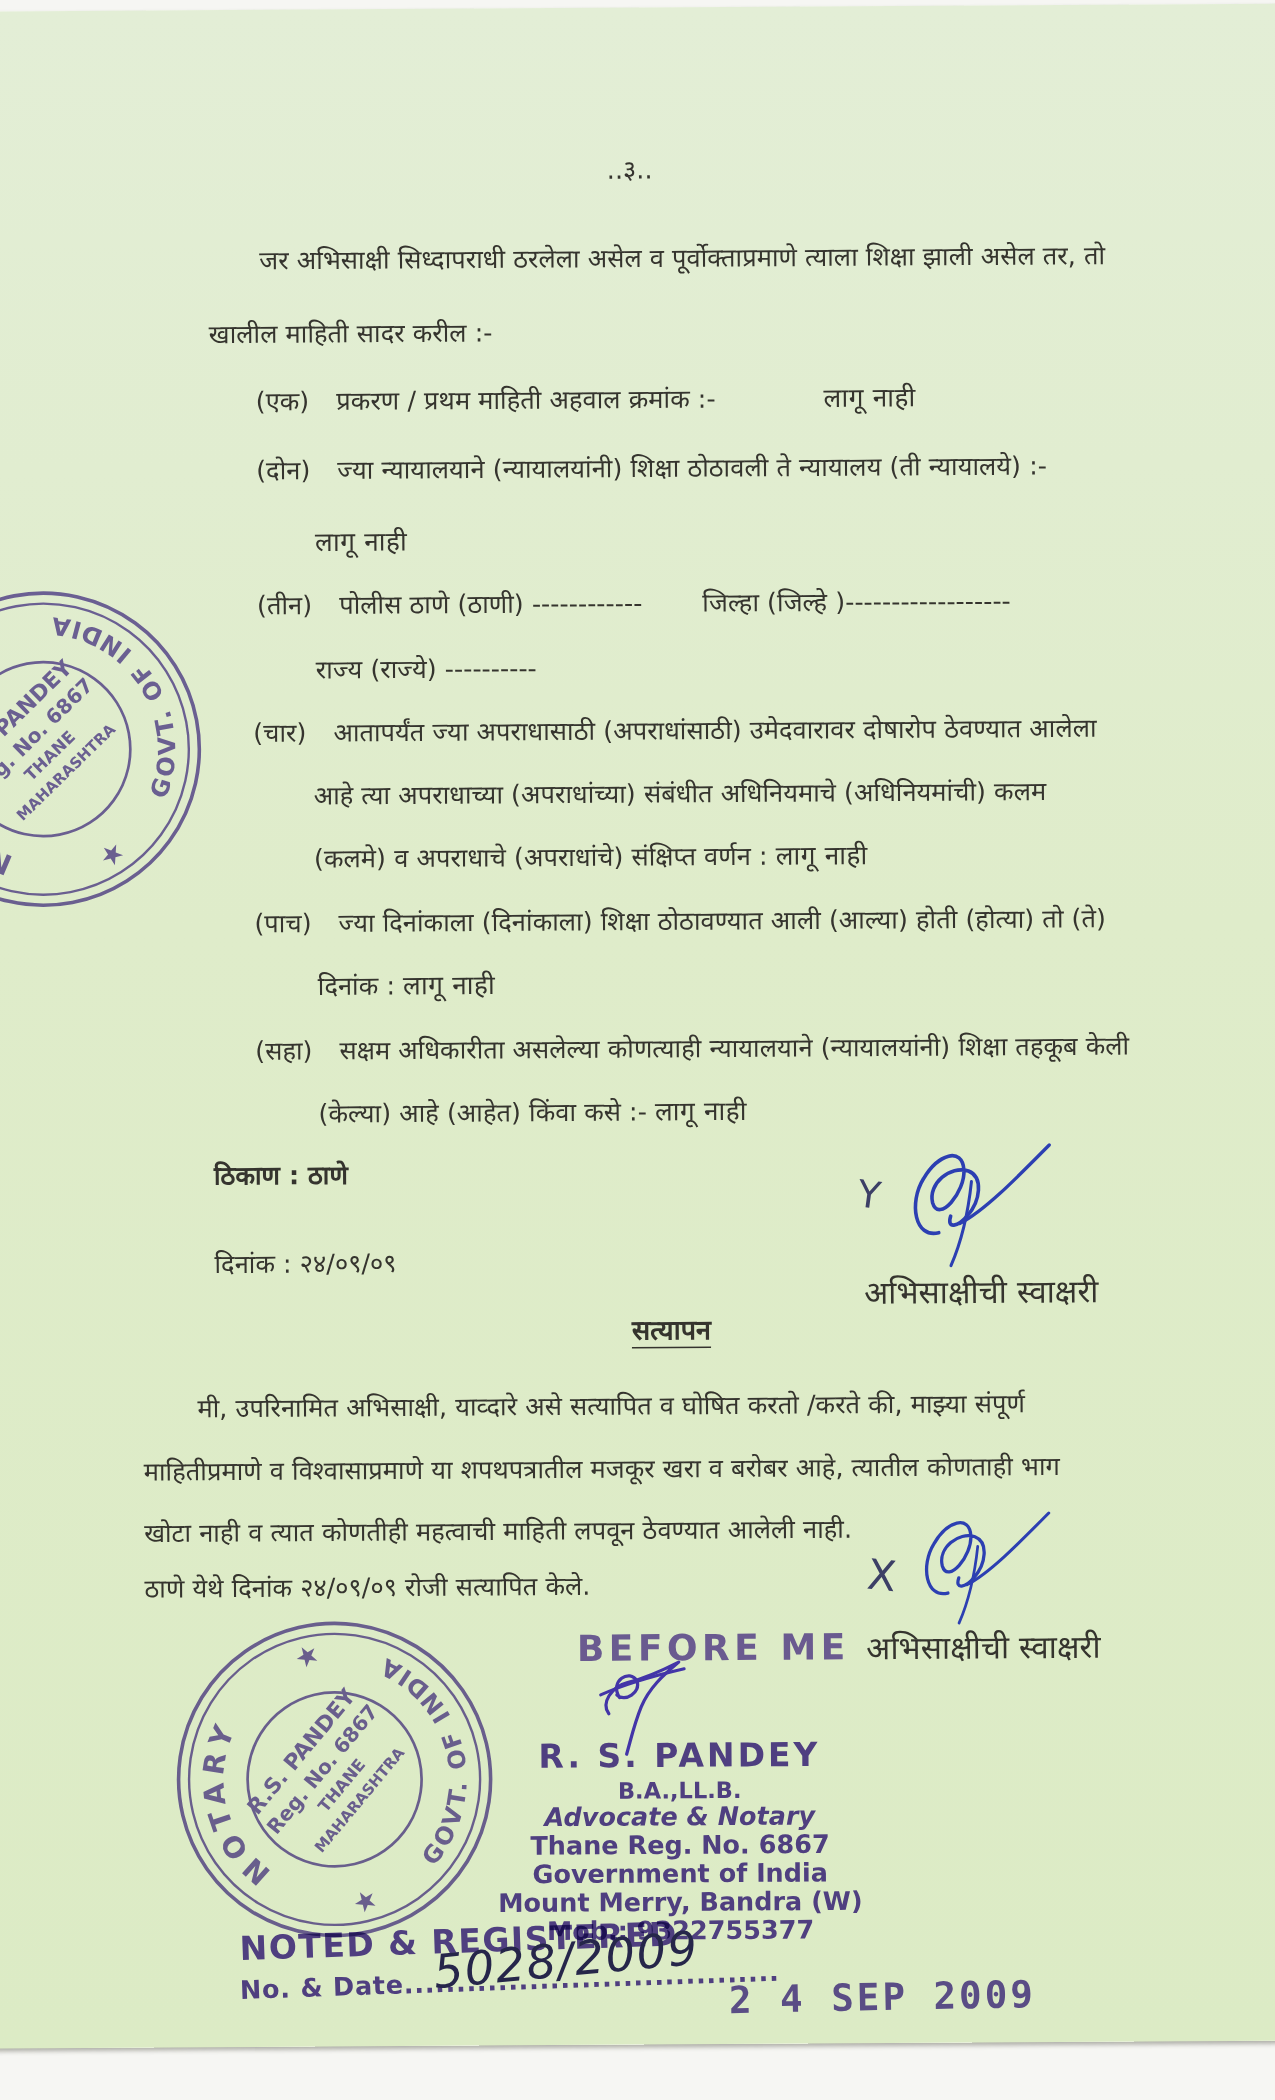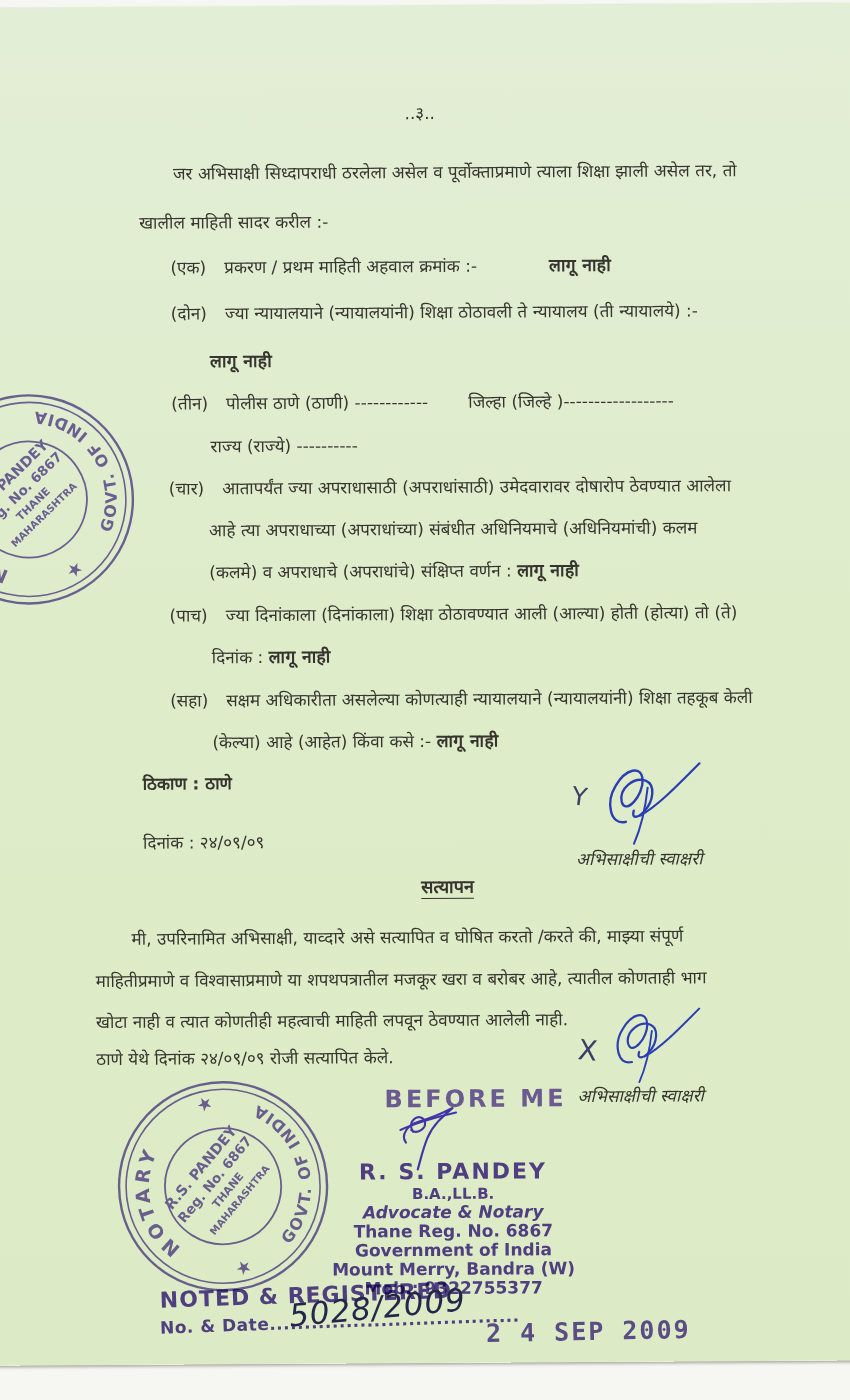--- a/index.html
+++ b/index.html
@@ -12,31 +12,31 @@
     position:absolute; left:-10px; top:5px; width:876px; height:1358px;
     background:linear-gradient(180deg,#e3eed6 0%,#dfecca 45%,#dcebc5 100%);
     transform:rotate(-0.35deg);
     box-shadow:0 2px 3px rgba(90,90,80,.45);
     overflow:hidden;
     color:#35342e;
     font-size:17px;
   }
 
   .line { position:absolute; white-space:nowrap; }
-  .bold-val { font-weight:bold; font-size:17.5px; letter-spacing:.3px; }
+  .bold-val { font-weight:normal; font-size:17.5px; letter-spacing:.3px; }
   .gap-lg { display:inline-block; width:72px; }
   .gap-md { display:inline-block; width:40px; }
   .gap-sm { display:inline-block; width:18px; }
 
   .heading {
     position:absolute; font-weight:bold; font-size:18px;
     text-decoration:underline; text-underline-offset:5px;
   }
 
-  .sig-label { position:absolute; white-space:nowrap; font-size:17px;font-style:italic; }
+  .sig-label { position:absolute; white-space:nowrap; font-size:21px; }
 
   .stamp-svg { position:absolute; mix-blend-mode:multiply; opacity:.82; }
   .stamp-svg text { fill:#5b44a5; font-family:"DejaVu Sans", sans-serif; }
   .stamp-svg circle { stroke:#5b44a5; fill:none; }
 
   .sig-svg { position:absolute; }
   .sig-svg path { fill:none; stroke-linecap:round; stroke-linejoin:round; }
 
   .mark { position:absolute; font-size:25px; color:#3c3f66; font-weight:normal; }
 

